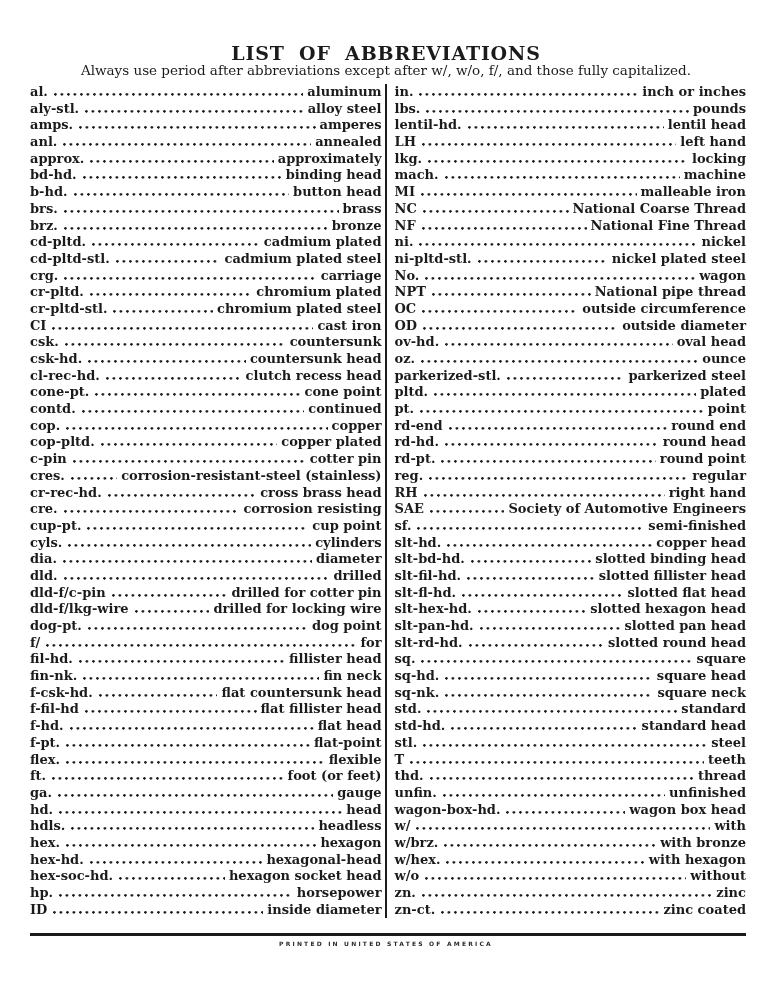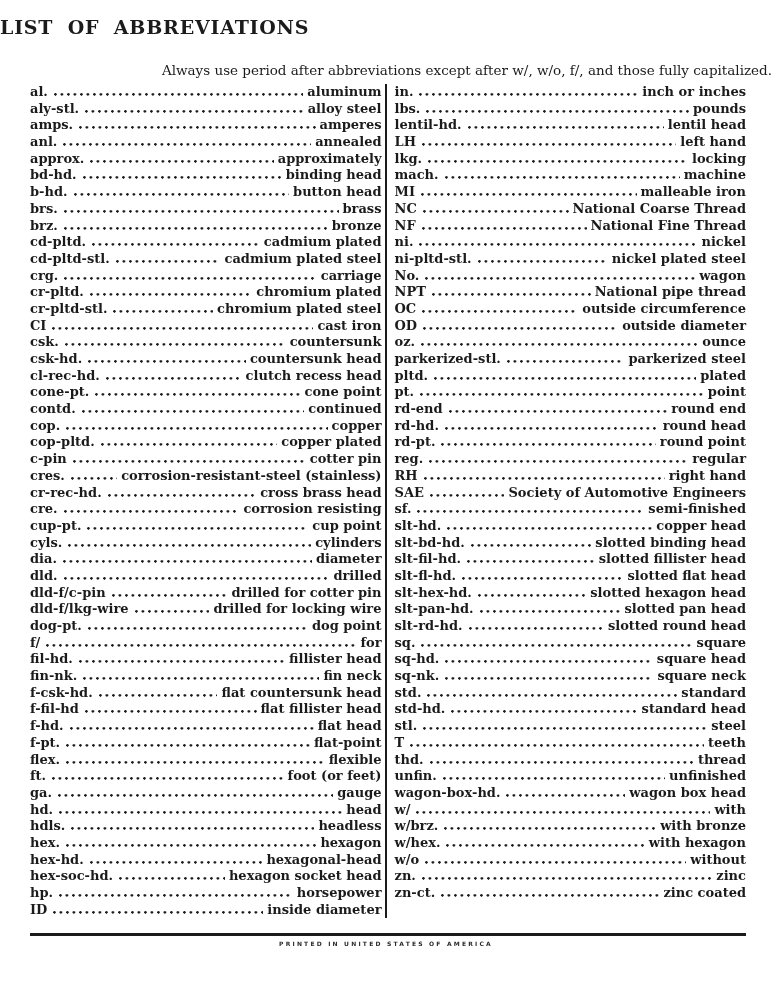--- a/index.html
+++ b/index.html
@@ -12,37 +12,37 @@
     width: 772px;
     height: 1000px;
     margin: 0 auto;
     background: var(--paper, #ffffff);
     color: var(--ink, #1b1b1b);
     font-family: "DejaVu Serif", "Liberation Serif", serif;
     overflow: hidden;
   }
   .title {
     position: absolute;
-    top: 16px;
+    top: 42px;
     left: 0;
     width: 100%;
     margin: 0;
-    text-align: left;
+    text-align: center;
     font-size: 19px;
     font-weight: 700;
     letter-spacing: 0.8px;
     word-spacing: 7px;
   }
   .subtitle {
     position: absolute;
     top: 62px;
     left: 0;
     width: 100%;
     margin: 0;
-    text-align: right;
+    text-align: center;
     font-size: 13.5px;
     font-weight: 400;
   }
   .table {
     position: absolute;
     left: 30px;
     top: 84px;
     width: 716px;
     display: flex;
     align-items: stretch;
@@ -426,20 +426,25 @@
           <span class="abbr">OC</span>
           <span class="leader"></span>
           <span class="meaning">outside circumference</span>
         </div>
         <div class="row">
           <span class="abbr">OD</span>
           <span class="leader"></span>
           <span class="meaning">outside diameter</span>
         </div>
         <div class="row">
+          <span class="abbr">ov-hd.</span>
+          <span class="leader"></span>
+          <span class="meaning">oval head</span>
+        </div>
+        <div class="row">
           <span class="abbr">oz.</span>
           <span class="leader"></span>
           <span class="meaning">ounce</span>
         </div>
         <div class="row">
           <span class="abbr">parkerized-stl.</span>
           <span class="leader"></span>
           <span class="meaning">parkerized steel</span>
         </div>
         <div class="row">

